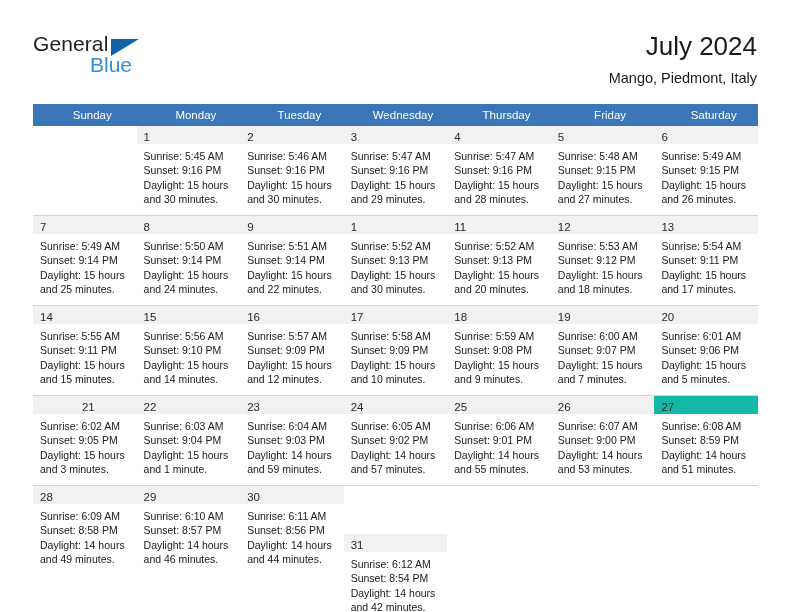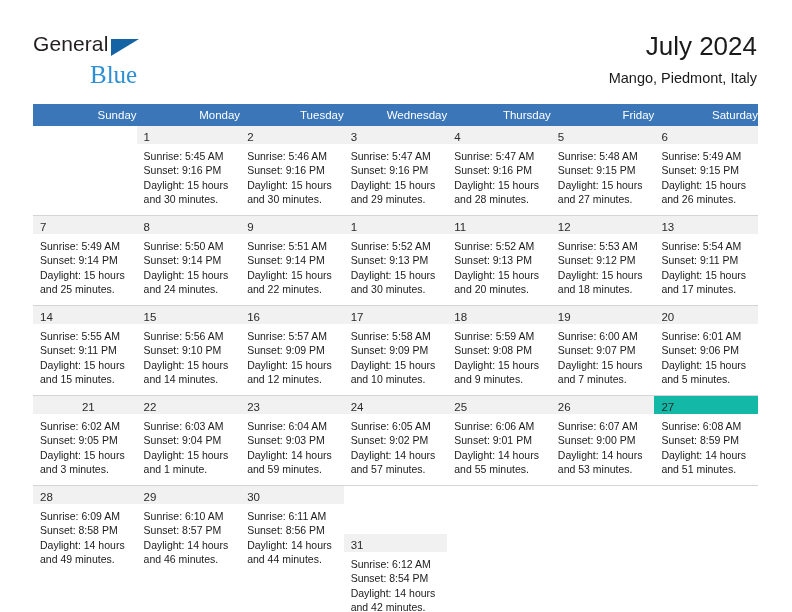--- a/index.html
+++ b/index.html
@@ -52,24 +52,23 @@
     top: 7px;
     width: 0;
     height: 0;
     border-left: 28px solid #1464a5;
     border-bottom: 17px solid transparent;
   }
   .brand-blue {
     position: absolute;
     left: 57px;
     top: 21px;
-    font-size: 25px;
+    font-size: 21px;
     color: #2f8fd4;
-    font-family: Liberation Serif, serif;
-    margin-top: 8px;
+    font-family: Liberation Sans, sans-serif;
   }
 
   .title-block {
     position: absolute;
     right: 0;
     top: 0;
     text-align: right;
   }
   .cal-title {
     font-size: 26px;
@@ -94,21 +93,21 @@
     border-collapse: collapse;
     table-layout: fixed;
   }
   .calendar col { width: 103.57px; }
 
   thead th {
     background: #3a76b8;
     color: #ffffff;
     font-size: 11.5px;
     font-weight: normal;
-    text-align: right;
+    text-align: center;
     padding: 5px 0 5px 15px;
     height: 12px;
     border: none;
   }
 
   tbody td {
     vertical-align: top;
     padding: 0;
     border: none;
     border-top: 1px solid #d4d4d4;

